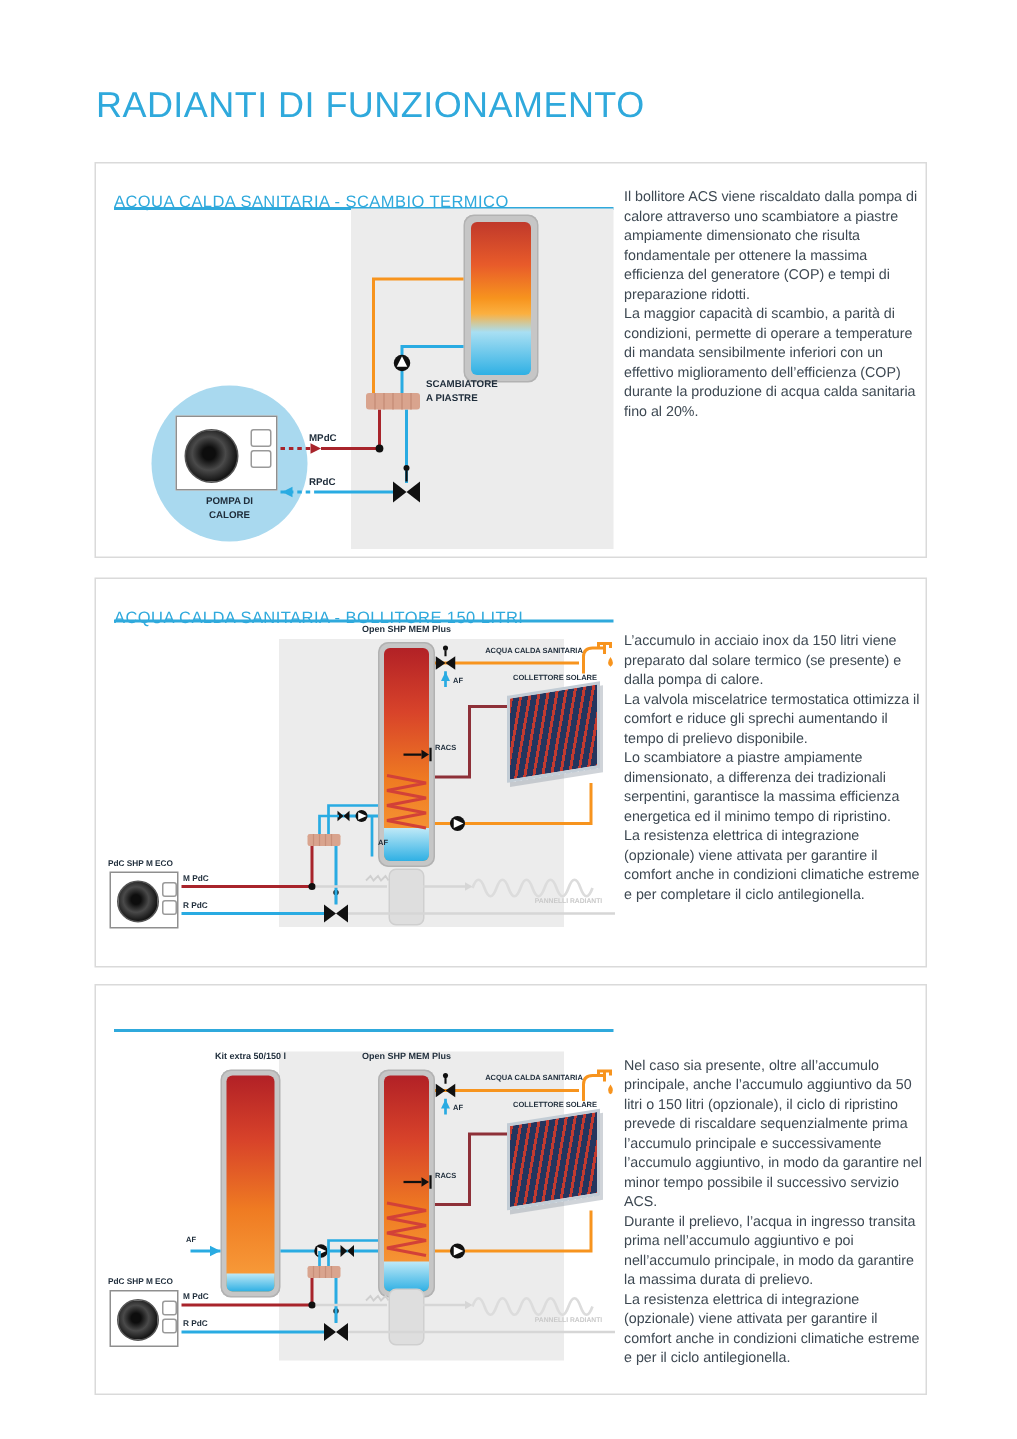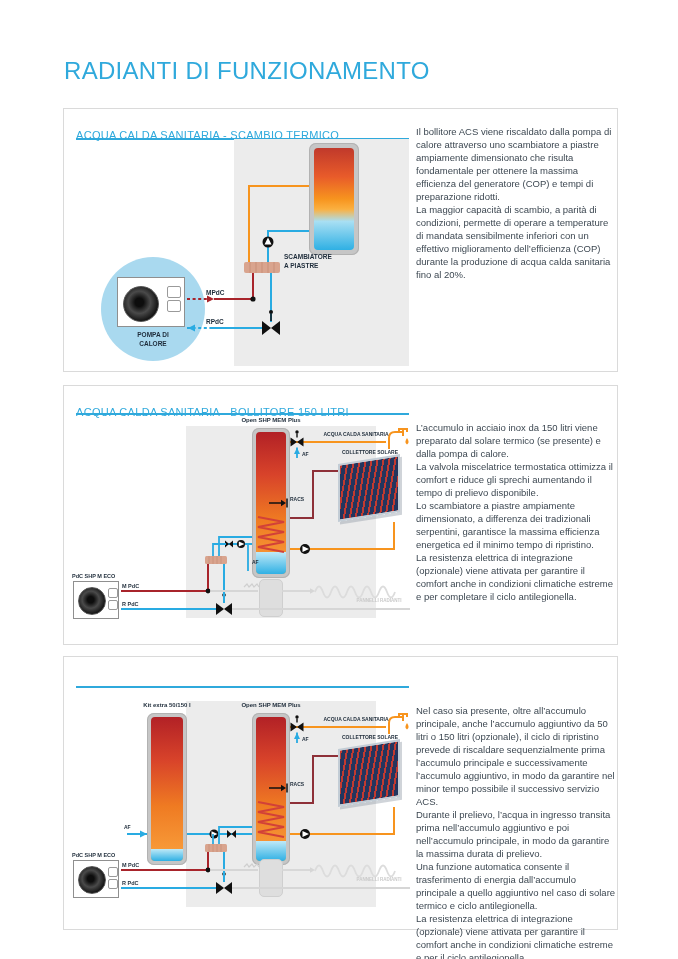--- a/index.html
+++ b/index.html
@@ -291,17 +291,16 @@
     <div class="lbl s5" style="left:238px;top:79px;">AF</div>
     <div class="lbl s5" style="left:60px;top:167px;">AF</div>
     <div class="lbl s55" style="left:8px;top:195px;">PdC SHP M ECO</div>
     <div class="lbl s55" style="left:58px;top:205px;">M PdC</div>
     <div class="lbl s55" style="left:58px;top:223px;">R PdC</div>
     <div class="faint-lbl" style="left:280px;top:220px;width:70px;text-align:center;">PANNELLI RADIANTI</div>
 
     <div class="ptext" style="top:11px;margin-top:36px;">
       <p>Nel caso sia presente, oltre all’accumulo principale, anche l’accumulo aggiuntivo da 50 litri o 150 litri (opzionale), il ciclo di ripristino prevede di riscaldare sequenzialmente prima l’accumulo principale e successivamente l’accumulo aggiuntivo, in modo da garantire nel minor tempo possibile il successivo servizio ACS.</p>
       <p>Durante il prelievo, l’acqua in ingresso transita prima nell’accumulo aggiuntivo e poi nell’accumulo principale, in modo da garantire la massima durata di prelievo.</p>
-      <p>Una funzione automatica consente il trasferimento di energia dall’accumulo principale a quello aggiuntivo nel caso di solare termico e ciclo antilegionella.</p>
       <p>La resistenza elettrica di integrazione (opzionale) viene attivata per garantire il comfort anche in condizioni climatiche estreme e per il ciclo antilegionella.</p>
     </div>
   </section>
 </div>
 
 </body></html>

